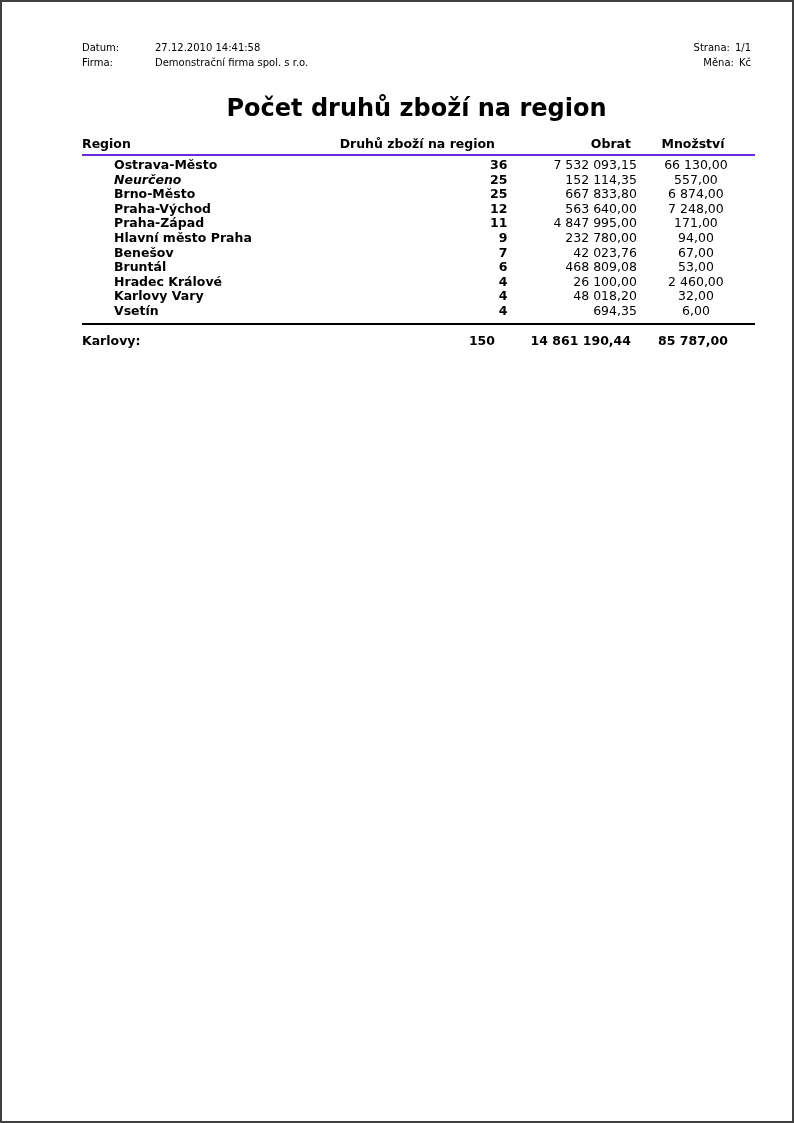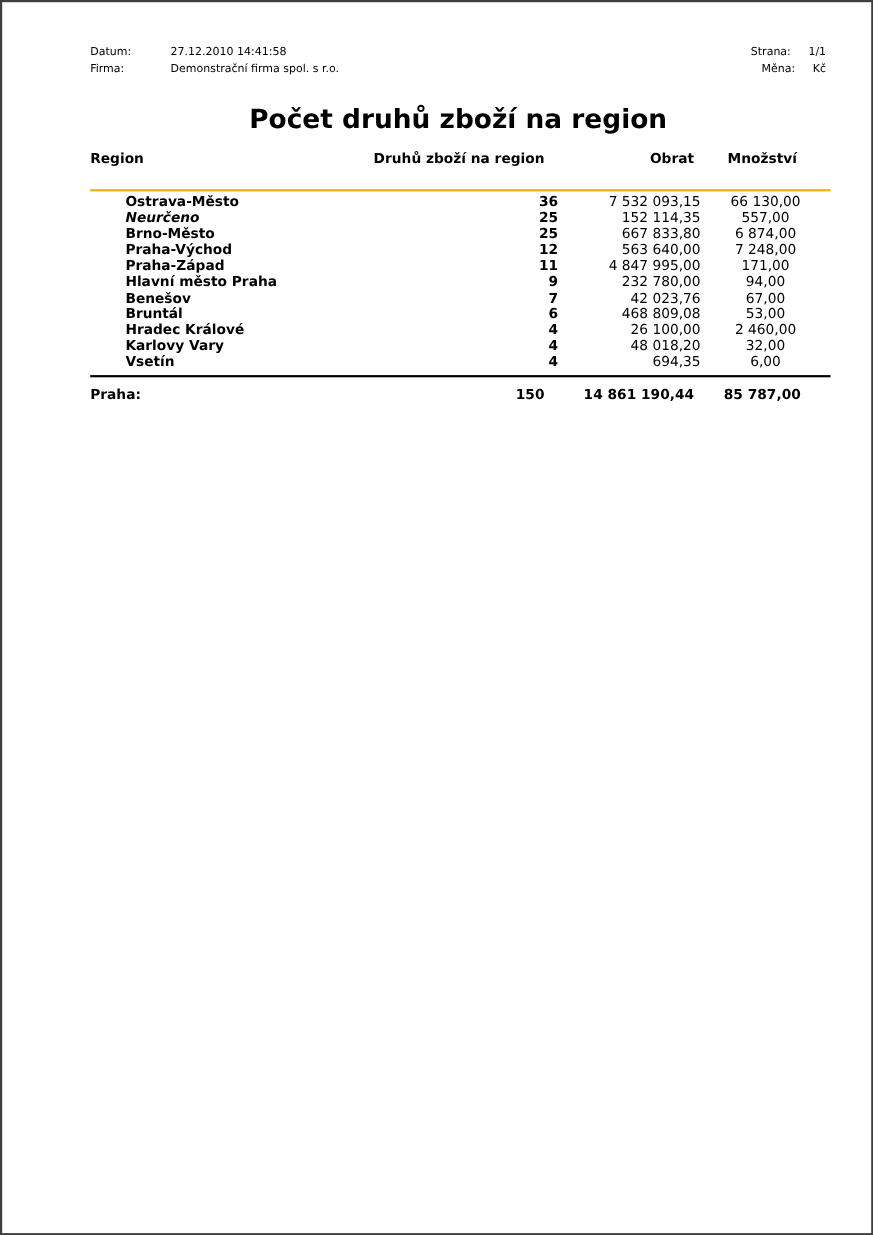--- a/index.html
+++ b/index.html
@@ -13,39 +13,39 @@
     color: #000;
     overflow: hidden;
   }
   .content { padding: 38px 41px 0 80px; }
 
   .meta { display: flex; justify-content: space-between; font-size: 10px; line-height: 15px; }
   .meta-row { display: flex; white-space: nowrap; }
   .meta-label { width: 73px; }
   .meta-right { text-align: right; }
   .meta-right .meta-row { justify-content: flex-end; }
-  .meta-right .meta-label { width: auto; margin-right: 16px; }
+  .meta-right .meta-label { width: auto; margin-right: 5px; }
 
   .title {
     margin-top: 24px;
     text-align: center;
     font-weight: bold;
     font-size: 24px;
     line-height: 28px;
     white-space: nowrap;
   }
 
   .report-table { margin-top: 14px; width: 673px; }
   .thead {
     display: flex;
     font-size: 12.5px;
     font-weight: bold;
     line-height: 16px;
-    padding-bottom: 20px;
-    border-bottom: 2px solid #eab308;
+    padding-bottom: 2px;
+    border-bottom: 2px solid #6d28d9;
     white-space: nowrap;
   }
   .trow { display: flex; font-size: 12.5px; line-height: 14.6px; white-space: nowrap; margin-left: 32px; }
   .tbody { padding-top: 2px; }
   .c1 { width: 256px; text-align: left; overflow: hidden; }
   .c2 { width: 157px; text-align: right; }
   .c3 { width: 136px; text-align: right; }
   .c4 { width: 124px; text-align: center; }
   .trow .c1, .trow .c2 { font-weight: bold; }
   .trow.italic .c1 { font-style: italic; }
@@ -173,20 +173,20 @@
     <div class="c1">Vsetín</div>
     <div class="c2">4</div>
     <div class="c3">694,35</div>
     <div class="c4">6,00</div>
   </div>
 </div>
 
     <div class="divider"></div>
 
     <div class="totals">
-      <div class="c1">Praha:</div>
+      <div class="c1">Karlovy:</div>
       <div class="c2">150</div>
       <div class="c3">14 861 190,44</div>
       <div class="c4">85 787,00</div>
     </div>
   </div>
 
 </div>
 
 </body></html>

